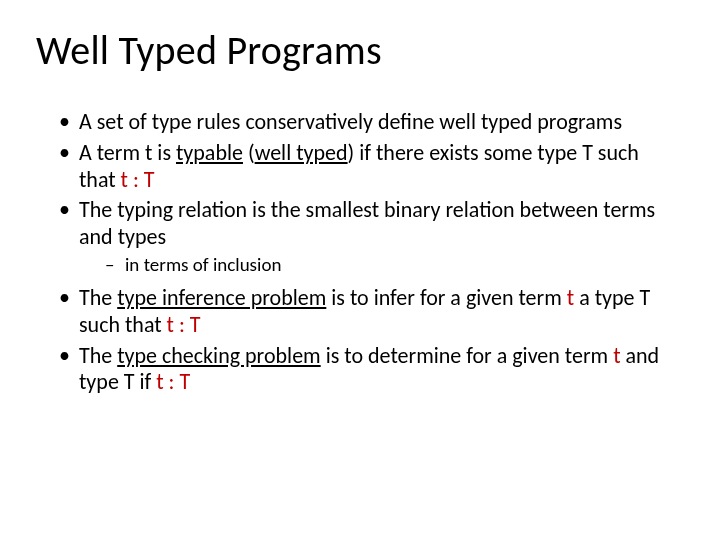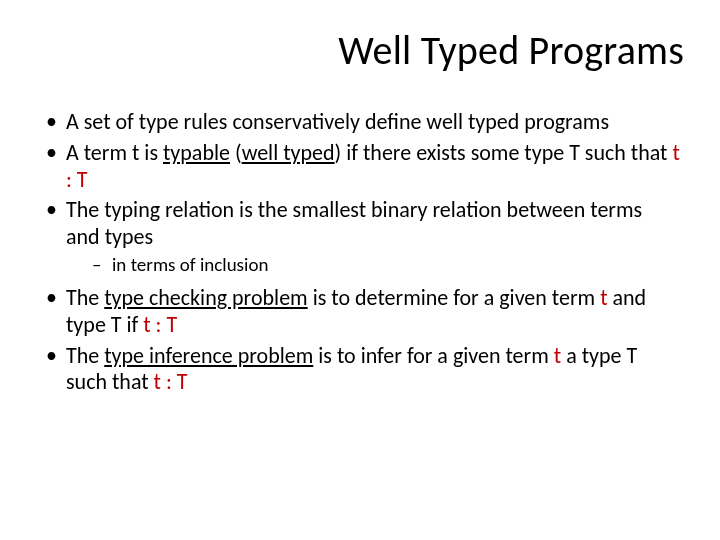--- a/index.html
+++ b/index.html
@@ -11,29 +11,29 @@
     font-family: Calibri, "Segoe UI", Arial, sans-serif;
     color: #000;
   }
   .slide {
     box-sizing: border-box;
     width: 720px;
     height: 540px;
     padding: 26px 36px 0 36px;
   }
   .title {
-    text-align: right;
+    text-align: left;
     font-size: 40px;
     font-weight: 400;
     margin: 0 0 34px 0;
     letter-spacing: 0.2px;
   }
   ul.level1 {
     list-style: none;
-    margin: 4px;
+    margin: 17px;
     padding: 0;
   }
   ul.level1 > li {
     position: relative;
     padding-left: 26px;
     font-size: 22px;
     line-height: 1.22;
     margin-bottom: 4px;
   }
   ul.level1 > li::before {
@@ -78,20 +78,20 @@
     </li>
 
     <li>
       <span>The typing relation is the smallest binary relation between terms and types</span>
       <ul class="level2">
         <li>in terms of inclusion</li>
       </ul>
     </li>
 
     <li>
-      <span>The </span><span class="u">type checking problem</span><span> is to determine for a given term </span><span class="red">t</span><span> and type T if </span><span class="red">t : T</span>
+      <span>The </span><span class="u">type inference problem</span><span> is to infer for a given term </span><span class="red">t</span><span> a type T such that </span><span class="red">t : T</span>
     </li>
 
     <li>
-      <span>The </span><span class="u">type inference problem</span><span> is to infer for a given term </span><span class="red">t</span><span> a type T such that </span><span class="red">t : T</span>
+      <span>The </span><span class="u">type checking problem</span><span> is to determine for a given term </span><span class="red">t</span><span> and type T if </span><span class="red">t : T</span>
     </li>
   </ul>
 </div>
 
 </body></html>

